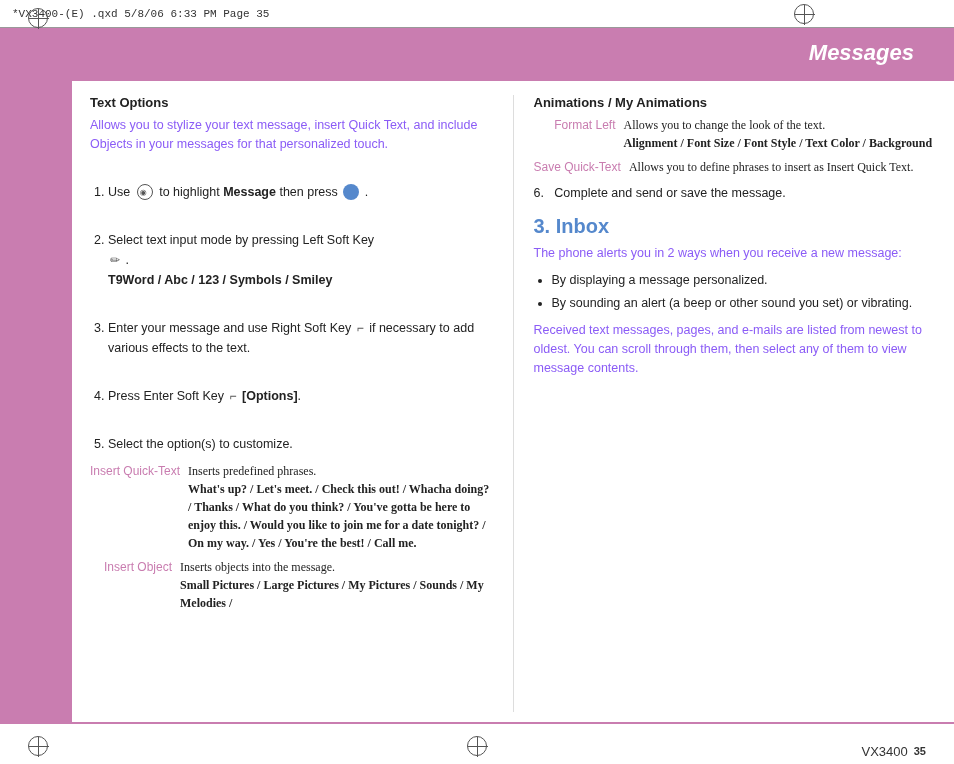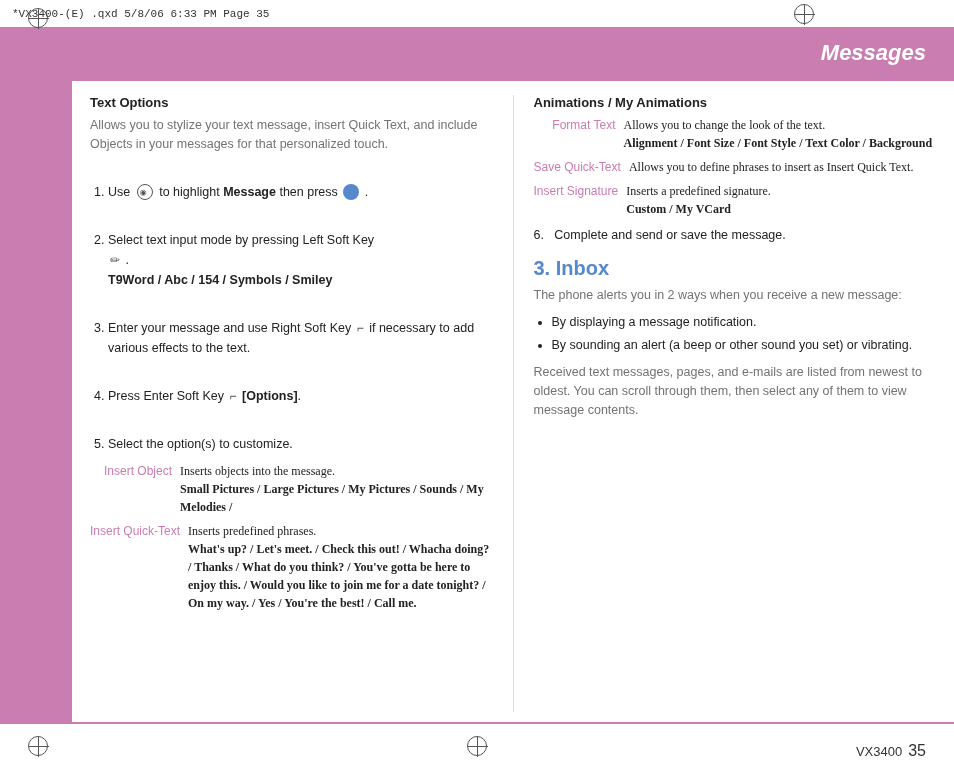--- a/index.html
+++ b/index.html
@@ -45,21 +45,21 @@
     .header-strip {
       position: absolute;
       top: 28px;
       left: 72px;
       right: 0;
       height: 50px;
       background: #c97db0;
       display: flex;
       align-items: center;
       justify-content: flex-end;
-      padding-right: 28px;
+      padding-right: 40px;
     }
     .header-title {
       color: #fff;
       font-size: 22px;
       font-weight: bold;
       font-style: italic;
     }
 
     
     .divider-top {
@@ -108,21 +108,21 @@
     .section-title {
       font-size: 13px;
       font-weight: bold;
       margin-bottom: 6px;
     }
 
     .section-body {
       font-size: 12.5px;
       line-height: 1.5;
       margin-bottom: 8px;
-      color: #737373;
+      color: #8b5cf6;
     }
 
     ol {
       padding-left: 18px;
       margin-bottom: 8px;
     }
     ol li {
       font-size: 12.5px;
       line-height: 1.6;
       margin-bottom: 4px;
@@ -224,22 +224,22 @@
       align-items: center;
       justify-content: flex-end;
       padding-right: 28px;
       font-size: 13px;
       color: #333;
     }
     .footer-text {
       font-size: 13px;
     }
     .footer-page {
-      font-size: 16px;
-      font-weight: normal;
+      font-size: 11px;
+      font-weight: bold;
       margin-left: 6px;
     }
 
     
     .corner-mark {
       position: absolute;
       width: 20px; height: 20px;
       border-radius: 50%;
       border: 1.5px solid #555;
     }
@@ -307,94 +307,86 @@
         <strong>Message</strong>
         <span> then press </span>
         <span class="icon-blue-circle"></span>
         <span>.</span>
       </li>
       <li>
         <span>Select text input mode by pressing Left Soft Key<br></span>
         <span class="icon-pen">✏</span>
         <span> .</span>
         <br>
-        <strong>T9Word / Abc / 154 / Symbols / Smiley</strong>
+        <strong>T9Word / Abc / 123 / Symbols / Smiley</strong>
       </li>
       <li>
         <span>Enter your message and use Right Soft Key </span>
         <span class="icon-arrow">⌐</span>
         <span> if necessary to add various effects to the text.</span>
       </li>
       <li>
         <span>Press Enter Soft Key </span>
         <span class="icon-arrow">⌐</span>
         <span> </span><strong>[Options]</strong><span>.</span>
       </li>
       <li>
         <span>Select the option(s) to customize.</span>
       </li>
     </ol>
 
     <div class="option-row">
+      <span class="option-label">Insert Quick-Text</span>
+      <span class="option-content">
+        <span>Inserts predefined phrases.</span>
+        <br>
+        <strong>What's up? / Let's meet. / Check this out! / Whacha doing? / Thanks / What do you think? / You've gotta be here to enjoy this. / Would you like to join me for a date tonight? / On my way. / Yes / You're the best! / Call me.</strong>
+      </span>
+    </div>
+
+    <div class="option-row">
       <span class="option-label">Insert Object</span>
       <span class="option-content">
         <span>Inserts objects into the message.</span>
         <br>
         <strong>Small Pictures / Large Pictures / My Pictures / Sounds / My Melodies /</strong>
       </span>
     </div>
-
-    <div class="option-row">
-      <span class="option-label">Insert Quick-Text</span>
-      <span class="option-content">
-        <span>Inserts predefined phrases.</span>
-        <br>
-        <strong>What's up? / Let's meet. / Check this out! / Whacha doing? / Thanks / What do you think? / You've gotta be here to enjoy this. / Would you like to join me for a date tonight? / On my way. / Yes / You're the best! / Call me.</strong>
-      </span>
-    </div>
   </div>
 
   <div class="right-col">
     <div class="section-title">Animations / My Animations</div>
 
     <div class="option-row">
-      <span class="option-label">Format Text</span>
+      <span class="option-label">Format Left</span>
       <span class="option-content">
         <span>Allows you to change the look of the text.</span>
         <br>
         <strong>Alignment / Font Size / Font Style / Text Color / Background</strong>
       </span>
     </div>
 
     <div class="option-row">
       <span class="option-label">Save Quick-Text</span>
       <span class="option-content">
         <span>Allows you to define phrases to insert as Insert Quick Text.</span>
       </span>
     </div>
 
-    <div class="option-row">
-      <span class="option-label">Insert Signature</span>
-      <span class="option-content">
-        <span>Inserts a predefined signature.</span>
-        <br>
-        <strong>Custom / My VCard</strong>
-      </span>
-    </div>
 
     <div style="margin: 8px 0 12px 0; font-size:12.5px; line-height:1.5;">
       <span>6.&nbsp;&nbsp; Complete and send or save the message.</span>
     </div>
 
     <div class="inbox-heading">3. Inbox</div>
 
     <div class="section-body">The phone alerts you in 2 ways when you receive a new message:</div>
 
     <ul class="bullet-list">
-      <li>By displaying a message notification.</li>
+      <li>By displaying a message personalized.</li>
       <li>By sounding an alert (a beep or other sound you set) or vibrating.</li>
     </ul>
 
     <div class="section-body">Received text messages, pages, and e-mails are listed from newest to oldest. You can scroll through them, then select any of them to view message contents.</div>
   </div>
 </div>
 
 <div class="divider-bottom"></div>
 
 <div class="footer">

